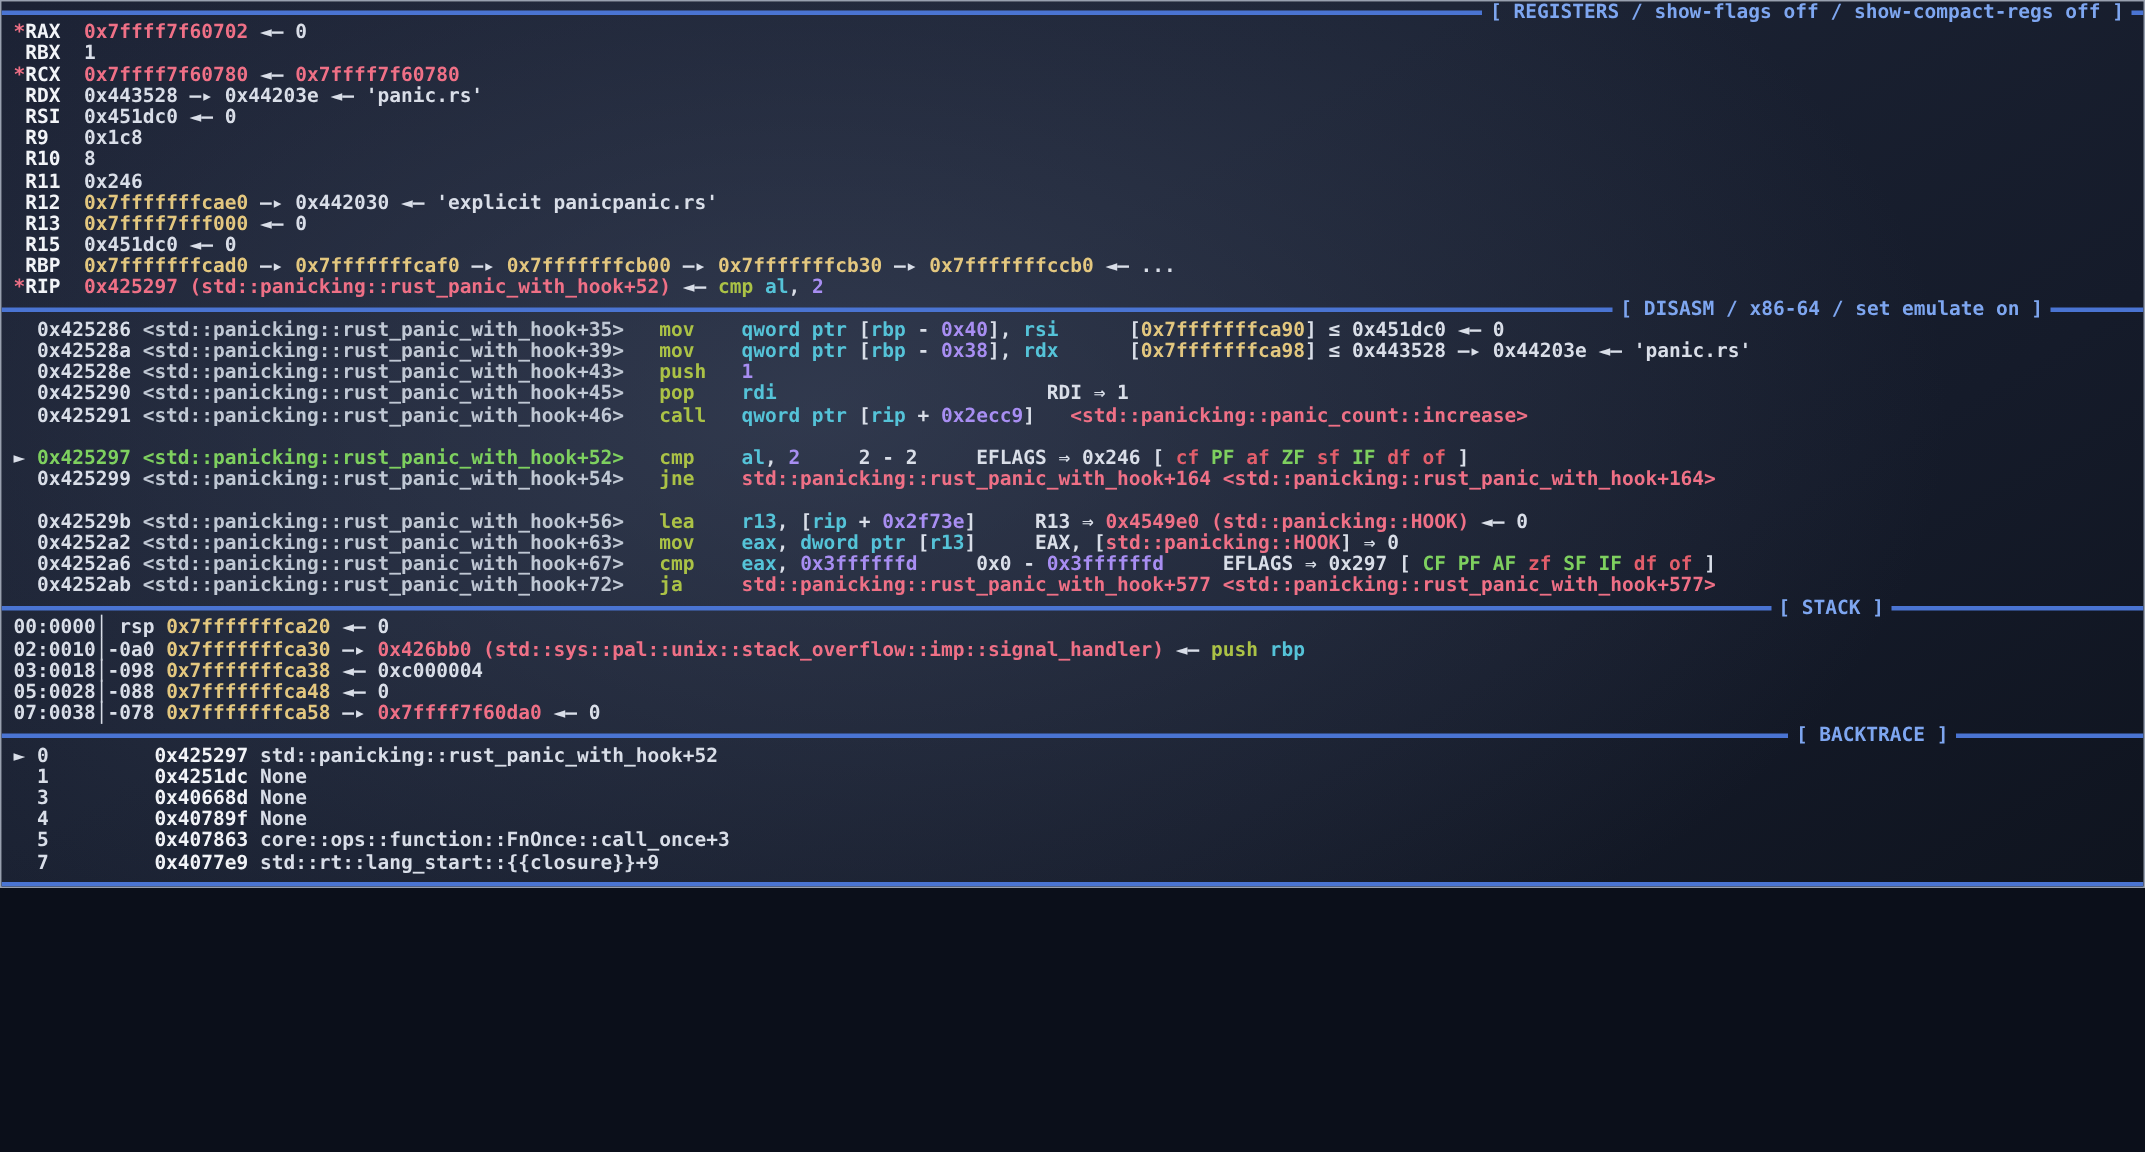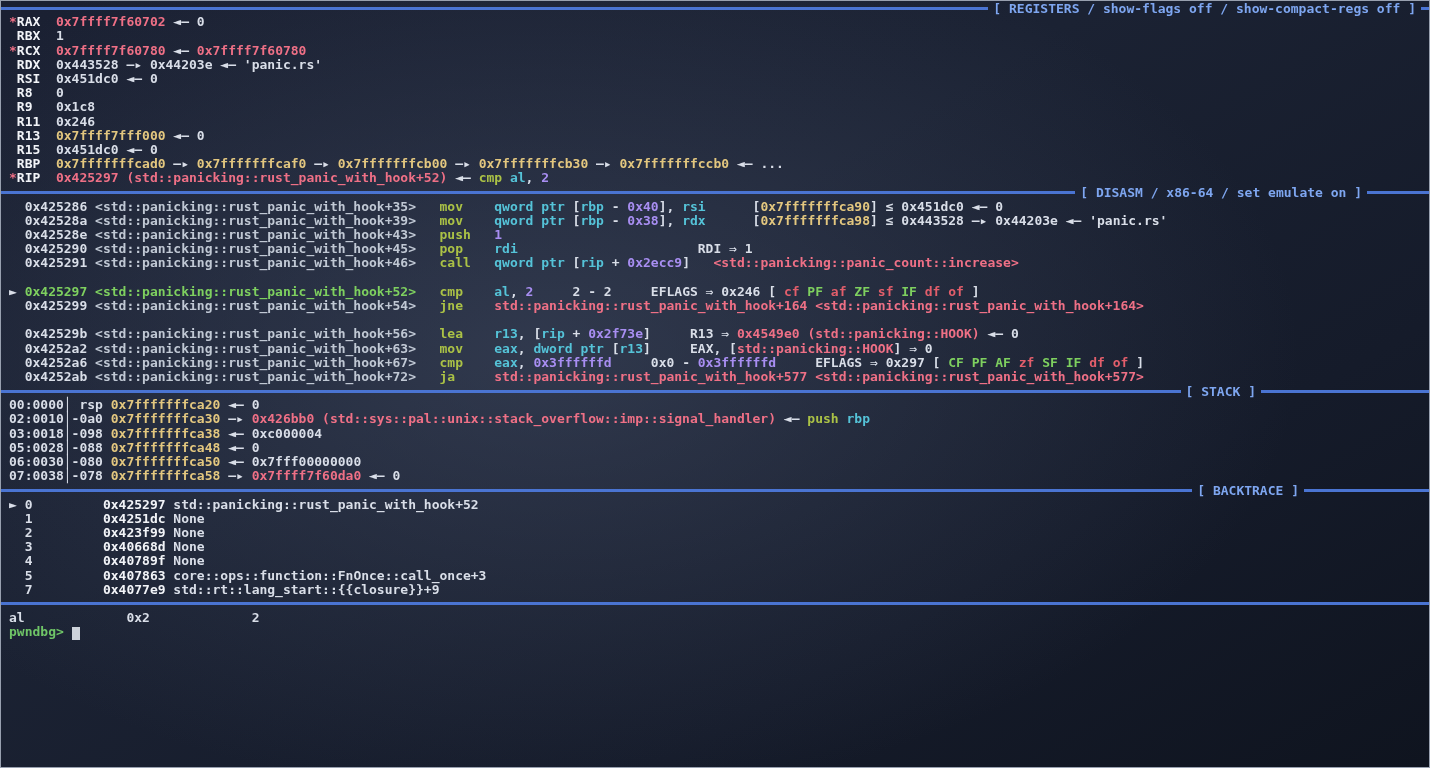--- a/index.html
+++ b/index.html
@@ -1,17 +1,17 @@
 <!DOCTYPE html>
 <html><head>
 <meta charset="utf-8">
 <style>
   html,body{margin:0;padding:0;background:#0b0f1a;}
   .terminal{
-    position:relative;width:1430px;height:768px;box-sizing:border-box;
+    position:relative;width:1430px;height:592px;box-sizing:border-box;
     border:1px solid #98a0af;overflow:hidden;
     background:
       radial-gradient(1050px 620px at 38% 46%, rgba(70,80,104,.50), rgba(0,0,0,0) 72%),
       linear-gradient(150deg,#1a2032 0%,#1b2233 40%,#151b2a 72%,#0f141f 100%);
     font-family:"DejaVu Sans Mono","DejaVu Sans",monospace;
     font-size:13px;font-weight:700;color:#d9dee8;
   }
   .sec-header{display:flex;align-items:center;height:14.2px;}
   .hline{height:3px;background:#4a74d2;}
   .hline.lead{flex:1;}
@@ -43,23 +43,24 @@
     <span class="hline lead"></span>
     <span class="hlabel">[ REGISTERS / show-flags off / show-compact-regs off ]</span>
     <span class="hline end-registers"></span>
   </div>
   <div class="sec-body">
       <div class="line"><span class="sg-r">*</span><span class="sg-W">RAX</span><span class="sg-w">  </span><span class="sg-r">0x7ffff7f60702</span><span class="sg-w"> ◄— 0</span></div>
       <div class="line"><span class="sg-w"> </span><span class="sg-W">RBX</span><span class="sg-w">  1</span></div>
       <div class="line"><span class="sg-r">*</span><span class="sg-W">RCX</span><span class="sg-w">  </span><span class="sg-r">0x7ffff7f60780</span><span class="sg-w"> ◄— </span><span class="sg-r">0x7ffff7f60780</span></div>
       <div class="line"><span class="sg-w"> </span><span class="sg-W">RDX</span><span class="sg-w">  0x443528 —▸ 0x44203e ◄— 'panic.rs'</span></div>
       <div class="line"><span class="sg-w"> </span><span class="sg-W">RSI</span><span class="sg-w">  0x451dc0 ◄— 0</span></div>
-      <div class="line"><span class="sg-w"> </span><span class="sg-W">R8</span><span class="sg-w">   0</span></div>
       <div class="line"><span class="sg-w"> </span><span class="sg-W">R9</span><span class="sg-w">   0x1c8</span></div>
+      <div class="line"><span class="sg-w"> </span><span class="sg-W">R10</span><span class="sg-w">  8</span></div>
       <div class="line"><span class="sg-w"> </span><span class="sg-W">R11</span><span class="sg-w">  0x246</span></div>
+      <div class="line"><span class="sg-w"> </span><span class="sg-W">R12</span><span class="sg-w">  </span><span class="sg-y">0x7fffffffcae0</span><span class="sg-w"> —▸ 0x442030 ◄— 'explicit panicpanic.rs'</span></div>
       <div class="line"><span class="sg-w"> </span><span class="sg-W">R13</span><span class="sg-w">  </span><span class="sg-y">0x7ffff7fff000</span><span class="sg-w"> ◄— 0</span></div>
       <div class="line"><span class="sg-w"> </span><span class="sg-W">R15</span><span class="sg-w">  0x451dc0 ◄— 0</span></div>
       <div class="line"><span class="sg-w"> </span><span class="sg-W">RBP</span><span class="sg-w">  </span><span class="sg-y">0x7fffffffcad0</span><span class="sg-w"> —▸ </span><span class="sg-y">0x7fffffffcaf0</span><span class="sg-w"> —▸ </span><span class="sg-y">0x7fffffffcb00</span><span class="sg-w"> —▸ </span><span class="sg-y">0x7fffffffcb30</span><span class="sg-w"> —▸ </span><span class="sg-y">0x7fffffffccb0</span><span class="sg-w"> ◄— ...</span></div>
       <div class="line"><span class="sg-r">*</span><span class="sg-W">RIP</span><span class="sg-w">  </span><span class="sg-r">0x425297 (std::panicking::rust_panic_with_hook+52)</span><span class="sg-w"> ◄— </span><span class="sg-g">cmp</span><span class="sg-w"> </span><span class="sg-c">al</span><span class="sg-w">, </span><span class="sg-p">2</span></div>
     </div>
 
   <div class="sec-header">
     <span class="hline lead"></span>
     <span class="hlabel">[ DISASM / x86-64 / set emulate on ]</span>
     <span class="hline end-disasm"></span>
@@ -83,33 +84,31 @@
   <div class="sec-header">
     <span class="hline lead"></span>
     <span class="hlabel">[ STACK ]</span>
     <span class="hline end-stack"></span>
   </div>
   <div class="sec-body">
       <div class="line"><span class="sg-w">00:0000│ rsp </span><span class="sg-y">0x7fffffffca20</span><span class="sg-w"> ◄— 0</span></div>
       <div class="line"><span class="sg-w">02:0010│-0a0 </span><span class="sg-y">0x7fffffffca30</span><span class="sg-w"> —▸ </span><span class="sg-r">0x426bb0 (std::sys::pal::unix::stack_overflow::imp::signal_handler)</span><span class="sg-w"> ◄— </span><span class="sg-g">push</span><span class="sg-w"> </span><span class="sg-c">rbp</span></div>
       <div class="line"><span class="sg-w">03:0018│-098 </span><span class="sg-y">0x7fffffffca38</span><span class="sg-w"> ◄— 0xc000004</span></div>
       <div class="line"><span class="sg-w">05:0028│-088 </span><span class="sg-y">0x7fffffffca48</span><span class="sg-w"> ◄— 0</span></div>
-      <div class="line"><span class="sg-w">06:0030│-080 </span><span class="sg-y">0x7fffffffca50</span><span class="sg-w"> ◄— 0x7fff00000000</span></div>
       <div class="line"><span class="sg-w">07:0038│-078 </span><span class="sg-y">0x7fffffffca58</span><span class="sg-w"> —▸ </span><span class="sg-r">0x7ffff7f60da0</span><span class="sg-w"> ◄— 0</span></div>
     </div>
 
   <div class="sec-header">
     <span class="hline lead"></span>
     <span class="hlabel">[ BACKTRACE ]</span>
     <span class="hline end-backtrace"></span>
   </div>
   <div class="sec-body">
       <div class="line"><span class="sg-w">► 0         </span><span class="sg-W">0x425297</span><span class="sg-w"> std::panicking::rust_panic_with_hook+52</span></div>
       <div class="line"><span class="sg-w">  1         </span><span class="sg-W">0x4251dc</span><span class="sg-w"> None</span></div>
-      <div class="line"><span class="sg-w">  2         </span><span class="sg-W">0x423f99</span><span class="sg-w"> None</span></div>
       <div class="line"><span class="sg-w">  3         </span><span class="sg-W">0x40668d</span><span class="sg-w"> None</span></div>
       <div class="line"><span class="sg-w">  4         </span><span class="sg-W">0x40789f</span><span class="sg-w"> None</span></div>
       <div class="line"><span class="sg-w">  5         </span><span class="sg-W">0x407863</span><span class="sg-w"> core::ops::function::FnOnce::call_once+3</span></div>
       <div class="line"><span class="sg-w">  7         </span><span class="sg-W">0x4077e9</span><span class="sg-w"> std::rt::lang_start::{{closure}}+9</span></div>
     </div>
 
   <div class="sec-header">
     <span class="hline lead"></span>
   </div>
   <div class="sec-body">

